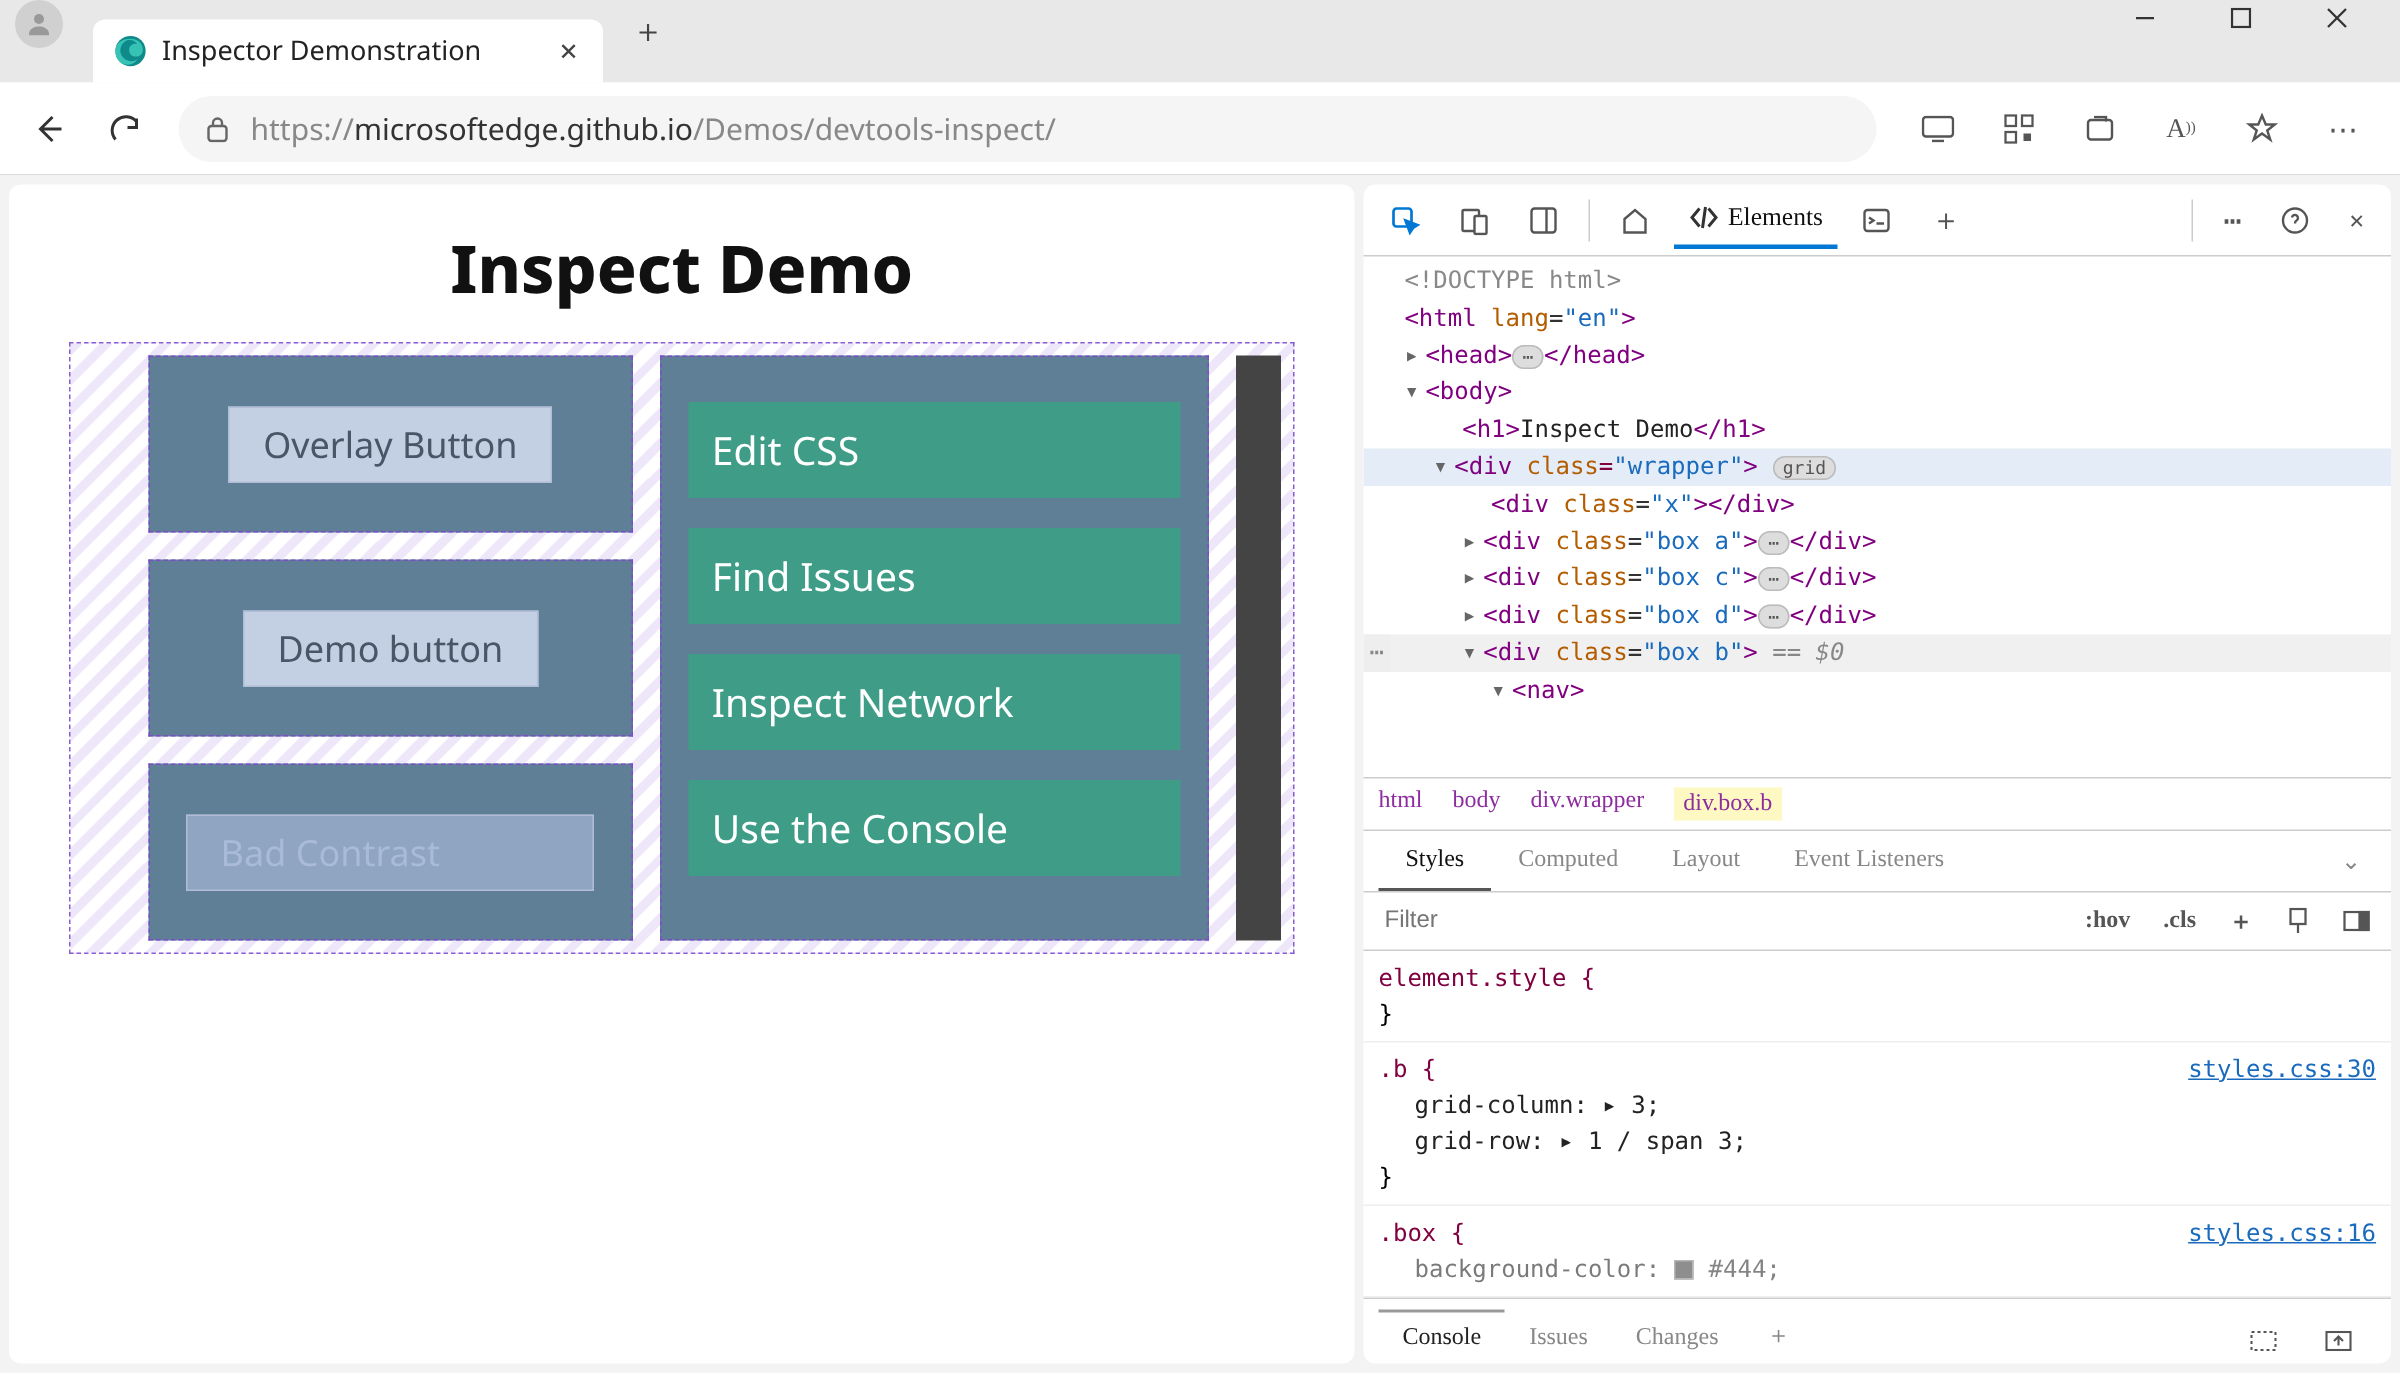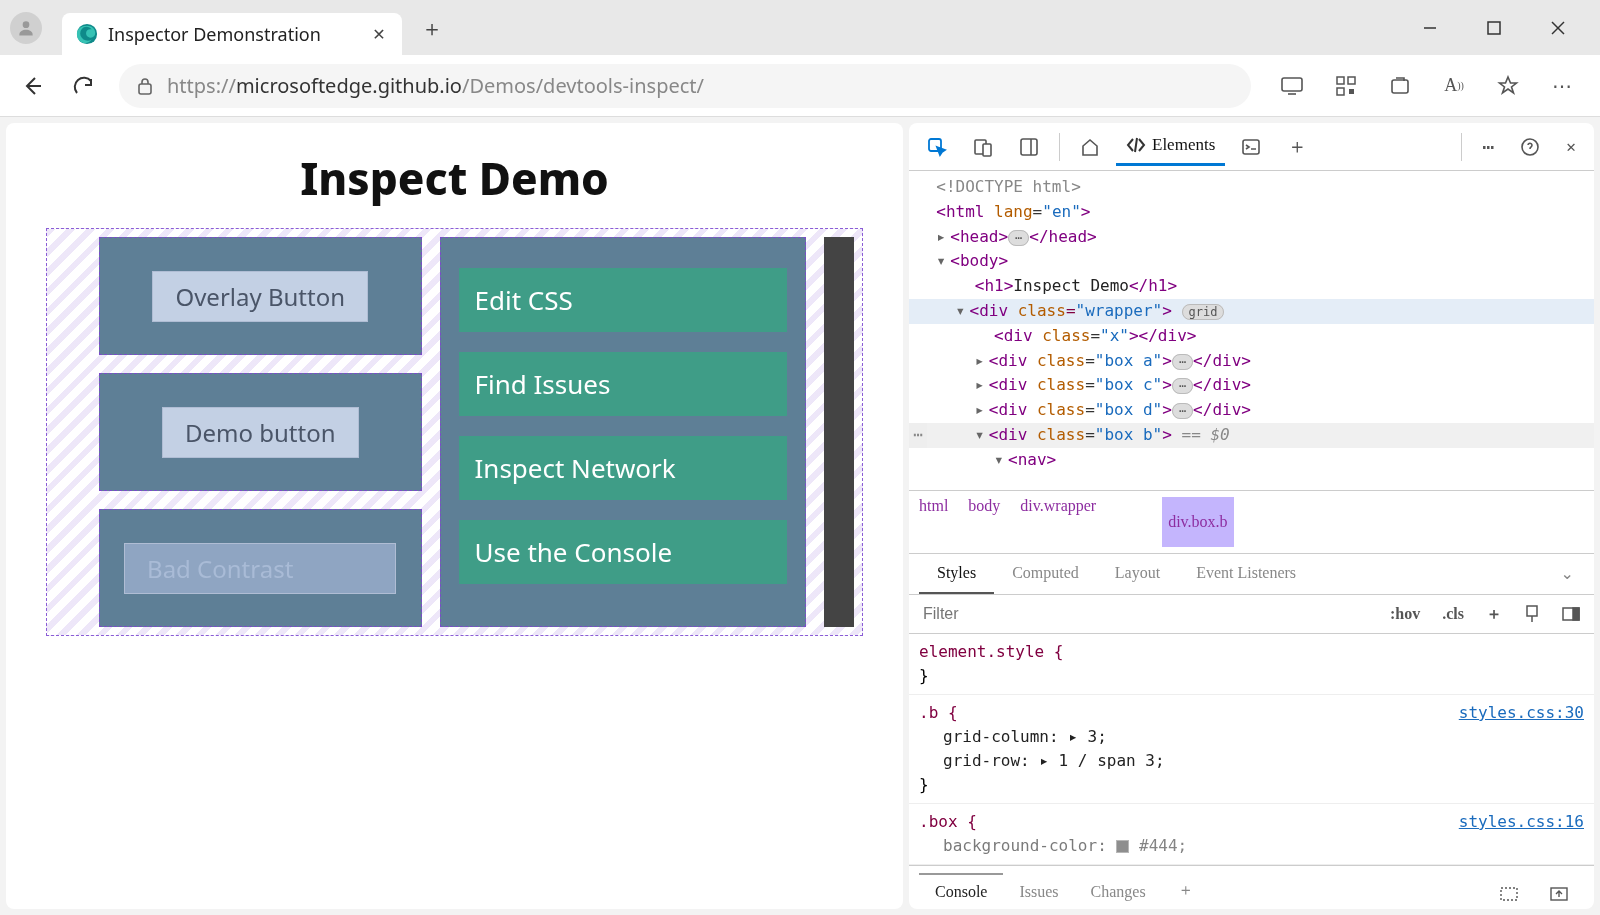--- a/index.html
+++ b/index.html
@@ -1,20 +1,20 @@
 <!DOCTYPE html>
 <html><head>
 <meta charset="utf-8">
 <style>
   * { box-sizing: border-box; margin: 0; padding: 0; }
   body { font-family: "Segoe UI", system-ui, sans-serif; background: #f3f3f3; width: 1600px; height: 915px; overflow: hidden; font-size: 14px; }
 
   
   .browser { display: flex; flex-direction: column; height: 100%; background: #fff; }
-  .titlebar { display: flex; align-items: center; height: 55px; background: #e8e8e8; padding: 0 10px; }
+  .titlebar { display: flex; height: 55px; background: #e8e8e8; padding: 0 10px; }
   .profile { width: 32px; height: 32px; border-radius: 50%; background: #d0d0d0; margin-right: 20px; display:flex;align-items:center;justify-content:center;color:#888;}
   .tab { display: flex; align-items: center; background: #fff; border-radius: 8px 8px 0 0; padding: 8px 14px; height: 42px; margin-top: 13px; min-width: 340px; }
   .tab .favicon { width: 22px; height: 22px; margin-right: 10px; }
   .tab .title { font-size: 18px; color: #222; flex: 1; }
   .tab .close { width: 18px; font-size: 16px; color: #444; text-align:center; cursor:pointer;}
   .newtab { width: 40px; height: 40px; display:flex;align-items:center;justify-content:center;font-size:22px;color:#444;margin-left:10px;cursor:pointer;}
   .window-controls { margin-left: auto; display: flex; gap: 40px; padding-right: 20px; }
   .window-controls div { width: 24px; height: 24px; display:flex;align-items:center;justify-content:center;color:#333;font-size:16px;cursor:pointer;}
 
   .toolbar { display:flex; align-items:center; height: 62px; background:#fff; border-bottom:1px solid #ddd; padding: 16px 15px; gap: 18px;}
@@ -53,21 +53,21 @@
   .dom-tree .line { white-space:pre; padding: 0 8px;}
   .dom-tree .line.sel { background:#e4edf7;}
   .dom-tree .line.hov { background:#f0f0f0;}
   .tag{color:#800080;} .attr{color:#b35c00;} .val{color:#1a6bbd;} .txt{color:#222;} .doctype{color:#888;} .pill{background:#ddd;border:1px solid #bbb;border-radius:8px;padding:0 6px;font-size:12px;color:#555;}
   .arrow{color:#666;display:inline-block;width:14px;}
   .comment{color:#888;font-style:italic;}
   .ellipsis-dots{position:absolute;left:0;color:#888;background:#eee;padding:0 4px;}
   
   .breadcrumb { display:flex; border-top:1px solid #ccc; border-bottom:1px solid #ccc; padding:6px 10px; gap:20px; font-family:"Segoe UI";}
   .breadcrumb span{color:#8d2da0;cursor:pointer;}
-  .breadcrumb span.active{background:#c4b5fd;padding:16px 6px;margin-left:46px;}
+  .breadcrumb span.active{background:#fef9c3;padding:2px 6px;}
   
   .styles-tabs{display:flex;border-bottom:1px solid #ccc;padding:0 10px;font-family:"Segoe UI";}
   .styles-tabs .st{padding:10px 18px;color:#888;cursor:pointer;}
   .styles-tabs .st.active{color:#111;border-bottom:2px solid #555;}
   .styles-tabs .chev{margin-left:auto;padding:10px;color:#888;cursor:pointer;}
   
   .filter-row{display:flex;align-items:center;border-bottom:1px solid #ccc;padding:4px 8px;gap:10px;font-family:"Segoe UI";}
   .filter-row input{border:none;outline:none;flex:1;font-size:16px;padding:6px;color:#888;}
   .filter-row .ctrl{color:#555;padding:4px 6px;cursor:pointer;font-weight:600;}
   

